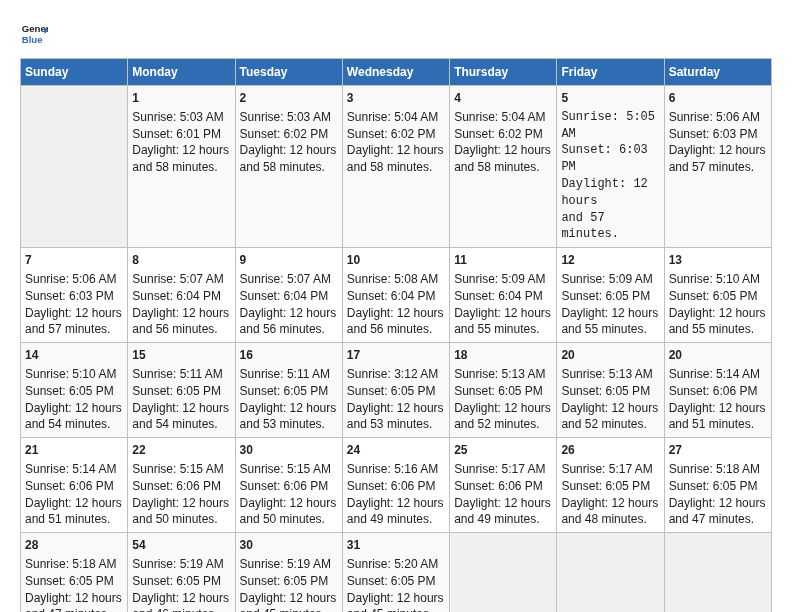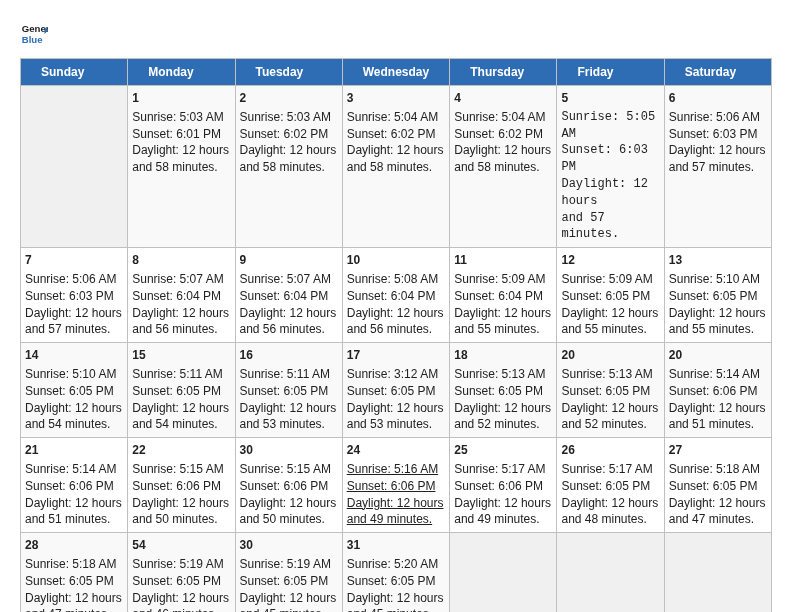--- a/index.html
+++ b/index.html
@@ -38,21 +38,21 @@
       color: #333;
     }
     table {
       width: 100%;
       border-collapse: collapse;
       font-size: 11px;
     }
     thead tr th {
       background-color: #2e6db4;
       color: #fff;
-      padding: 6px 20px;
+      padding: 6px 4px;
       text-align: left;
       font-size: 12px;
       font-weight: bold;
       border: 1px solid #c0c0c0;
     }
     tbody tr td {
       border: 1px solid #c0c0c0;
       padding: 4px;
       vertical-align: top;
       width: calc(100% / 7);
@@ -279,21 +279,21 @@
         </td>
         <td>
           <span class="day-num">30</span>
           <div class="day-info" style="white-space: pre-line;">Sunrise: 5:15 AM
 Sunset: 6:06 PM
 Daylight: 12 hours
 and 50 minutes.</div>
         </td>
         <td>
           <span class="day-num">24</span>
-          <div class="day-info" style="white-space: pre-line; text-decoration: underline;">Sunrise: 5:16 AM
+          <div class="day-info" style="white-space: pre-line;">Sunrise: 5:16 AM
 Sunset: 6:06 PM
 Daylight: 12 hours
 and 49 minutes.</div>
         </td>
         <td>
           <span class="day-num">25</span>
           <div class="day-info" style="white-space: pre-line;">Sunrise: 5:17 AM
 Sunset: 6:06 PM
 Daylight: 12 hours
 and 49 minutes.</div>

